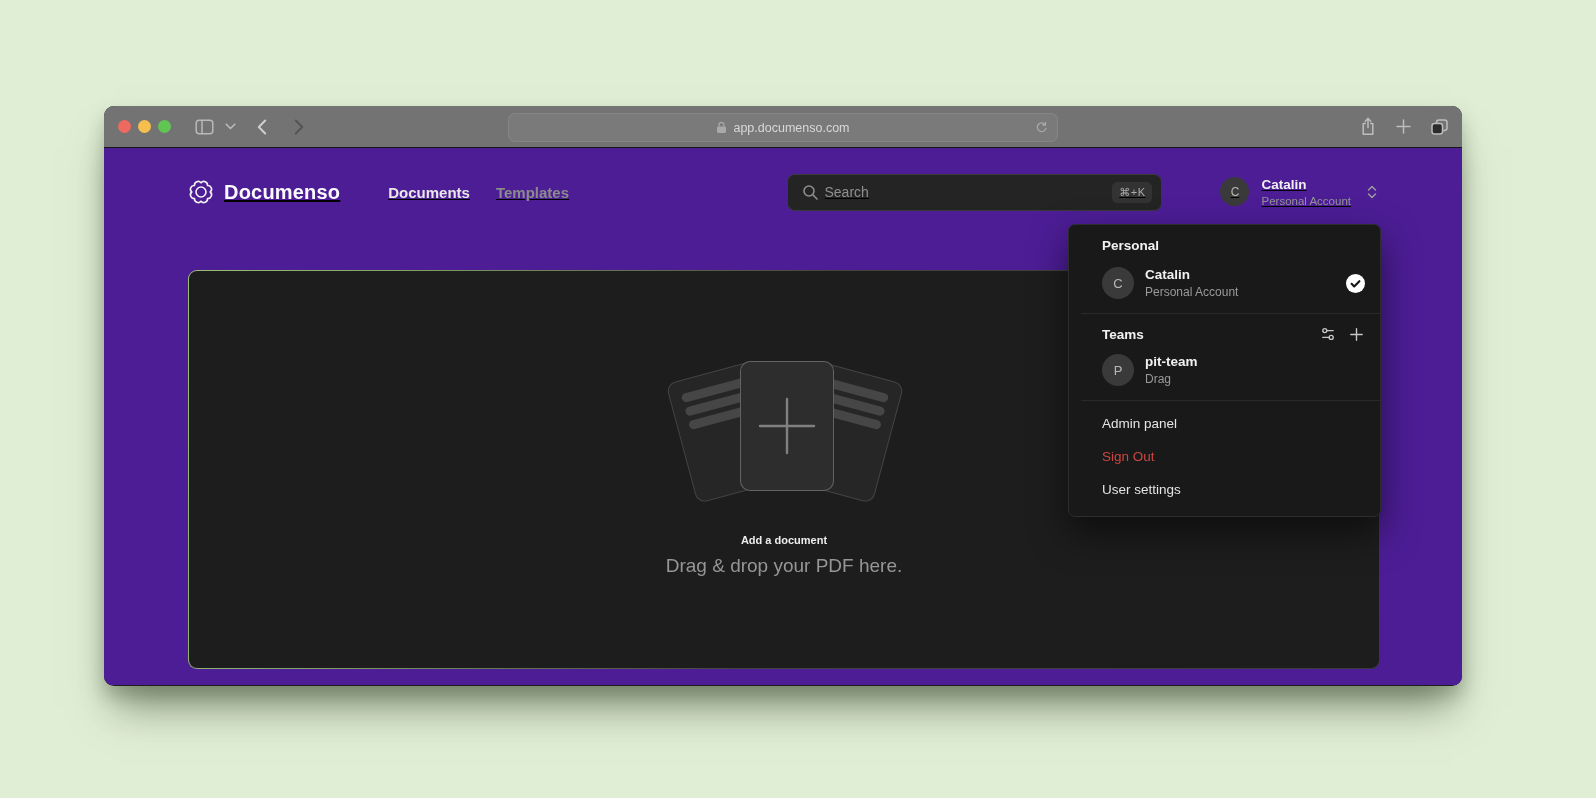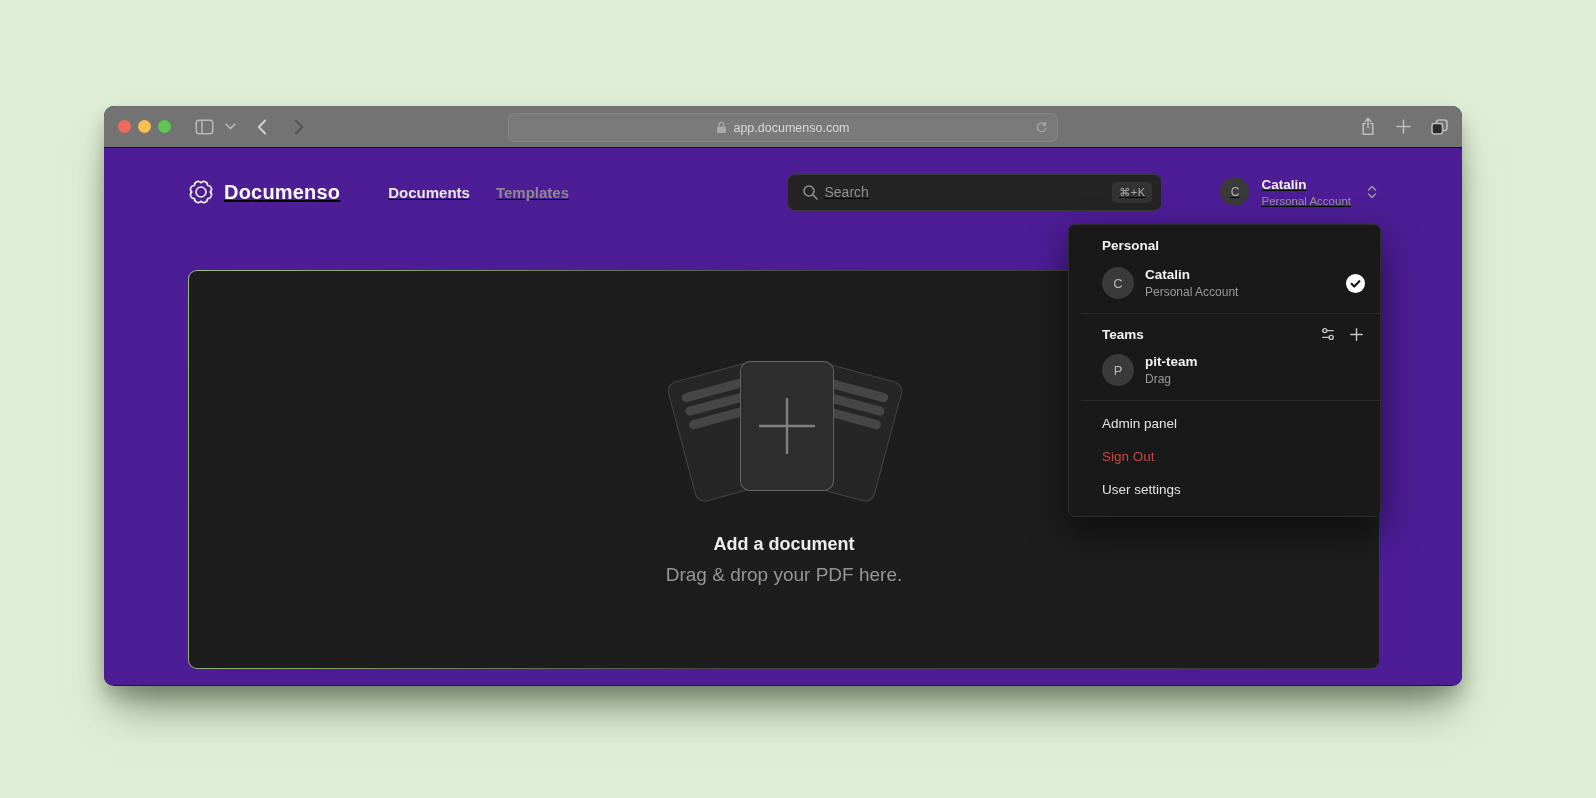--- a/index.html
+++ b/index.html
@@ -105,21 +105,21 @@
   .card.side { width:92px; height:124px; top:9px; background:#262626; border:1.5px solid rgba(255,255,255,.14); }
   .card.leftc { left:2px; transform:rotate(-15deg); }
   .card.rightc { right:0px; transform:rotate(15deg); }
   .bars { position:absolute; top:13px; left:11px; right:11px; display:flex; flex-direction:column; gap:5px; }
   .bar { height:9px; border-radius:5px; background:rgba(255,255,255,.15); }
   .card.centerc {
     left:62px; top:0; width:94px; height:130px;
     background:#2d2d2d; border:1.5px solid rgba(255,255,255,.26);
     display:flex; align-items:center; justify-content:center;
   }
-  .dz-title { margin-top:33px; font-size:18px; font-weight:700; color:#ededed; }
+  .dz-title { margin-top:33px; font-size:11px; font-weight:700; color:#ededed; }
   .dz-sub { margin-top:9px; font-size:19px; color:#969696; }
 
   
   .dropdown {
     position:absolute; left:964px; top:76px; width:313px;
     background:#191919; border:1px solid #2d2d2d; border-radius:7px;
     box-shadow:0 16px 36px rgba(0,0,0,.5);
     z-index:5; overflow:hidden;padding-left:12px;
   }
   .dd-label { padding:13px 21px 6px; font-size:13.5px; font-weight:700; color:#f2f2f2; }

